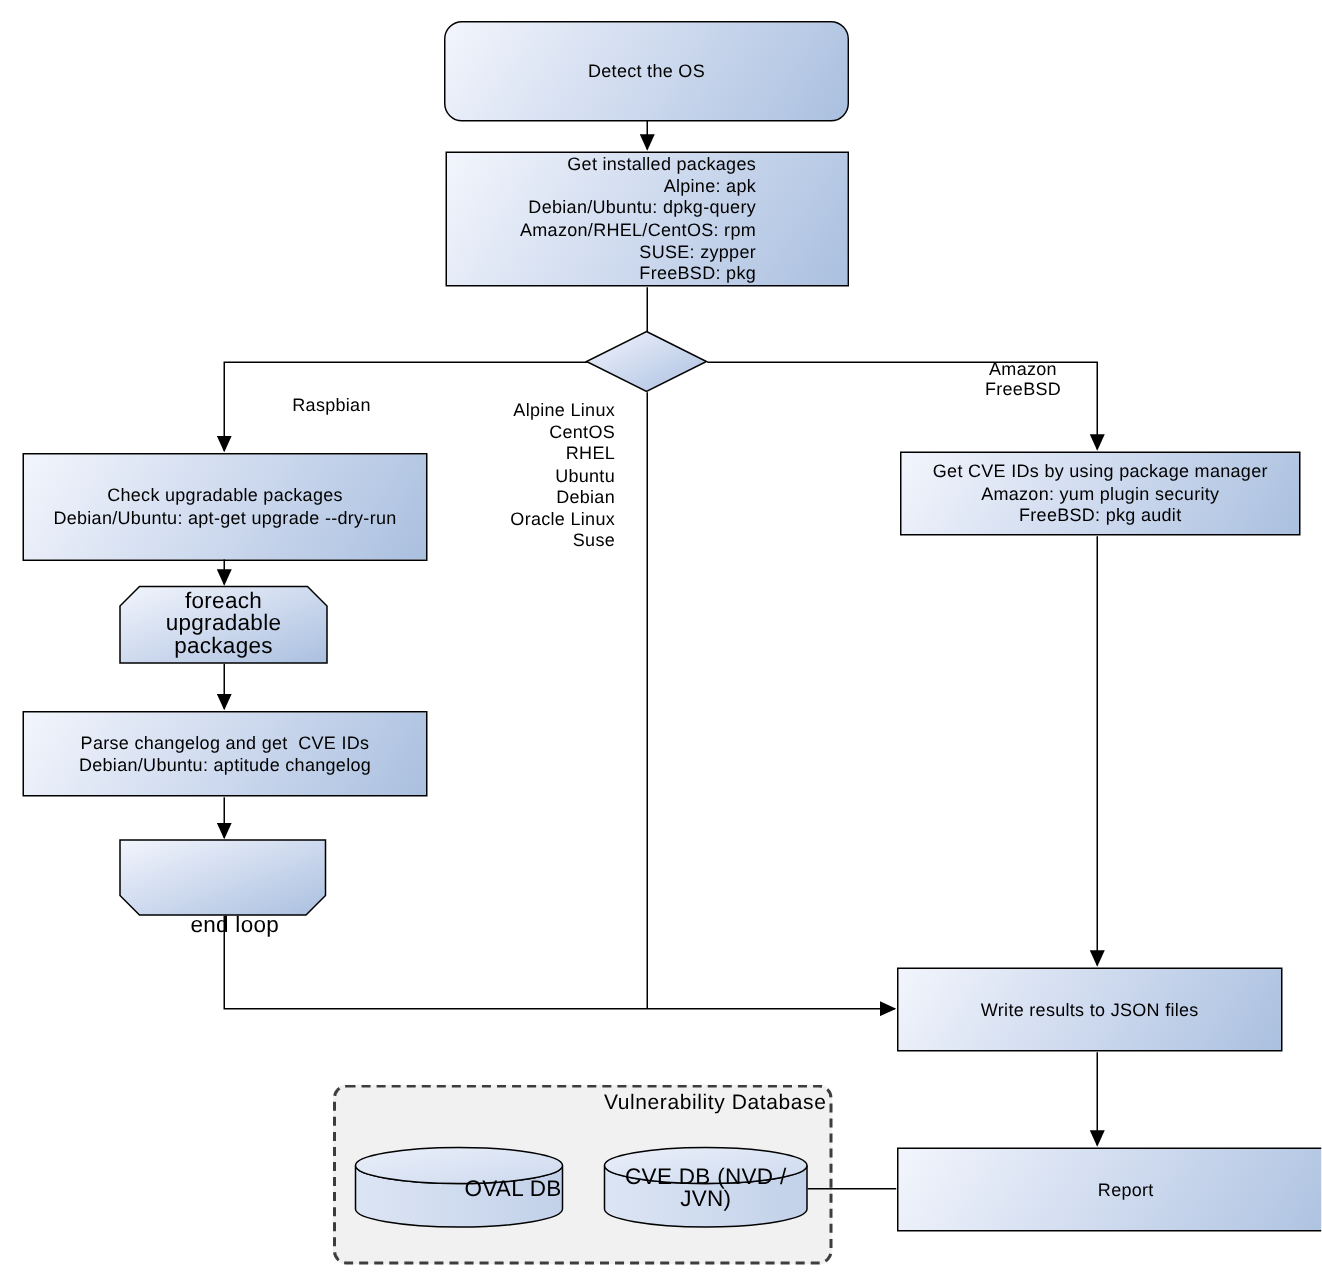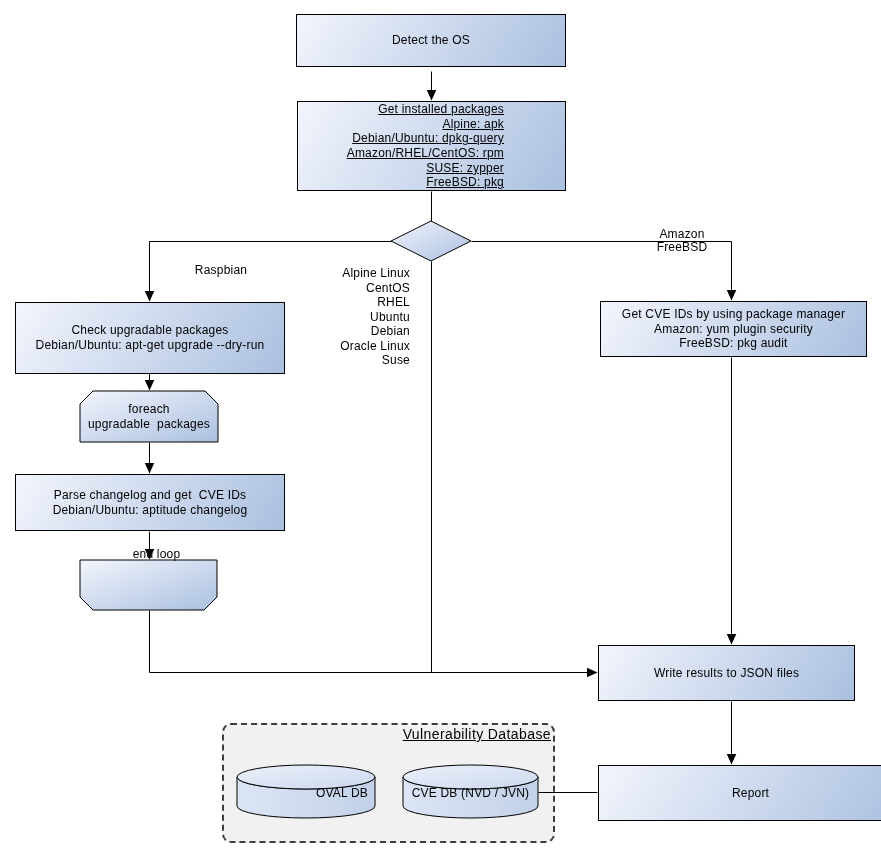--- a/index.html
+++ b/index.html
@@ -9,36 +9,36 @@
   }
   .edges-svg{position:absolute;left:0;top:0;z-index:2;pointer-events:none;}
   .box{
     position:absolute;z-index:3;box-sizing:border-box;
     background:linear-gradient(122deg,#f2f5fc 0%,#cdd9ee 52%,#aac0df 100%);
     border:1px solid #000;
     display:flex;align-items:center;justify-content:center;
     text-align:center;font-size:12px;line-height:14.7px;letter-spacing:0.2px;
     white-space:pre-wrap;
   }
-  .box.align-right{justify-content:flex-end;text-align:right;text-decoration:underline;}
+  .box.align-right{justify-content:flex-end;text-align:right;}
   .shape-label{
     position:absolute;z-index:3;display:flex;align-items:center;justify-content:center;
-    text-align:center;font-size:12px;line-height:14.7px;letter-spacing:0.2px;white-space:pre-wrap;
+    text-align:center;font-size:15px;line-height:14.7px;letter-spacing:0.2px;white-space:pre-wrap;
   }
   .edge-label{
     position:absolute;z-index:3;font-size:12px;letter-spacing:0.2px;white-space:pre-wrap;
   }
   .group{
     position:absolute;z-index:1;box-sizing:border-box;
     left:222px;top:723px;width:333px;height:120px;
     background:#f1f1f2;border:2px dashed #3d3d3d;border-radius:9px;
   }
   .group-title{
     position:absolute;z-index:3;left:222px;top:726px;width:329px;
-    text-align:right;font-size:14px;letter-spacing:0.4px;text-decoration:underline;
+    text-align:right;font-size:14px;letter-spacing:0.4px;
   }
 </style>
 </head>
 <body>
 
 <div class="canvas">
 
   <div class="group"></div>
 
   <svg class="edges-svg" width="881" height="857" viewBox="0 0 881 857">
@@ -86,21 +86,21 @@
       <path d="M237,777 L237,806 A69,12 0 0 0 375,806 L375,777 A69,12 0 0 1 237,777 Z" fill="url(#gCylBody)" stroke="#000" stroke-width="1"></path>
       <ellipse cx="306" cy="777" rx="69" ry="12" fill="url(#gCylTop)" stroke="#000" stroke-width="1"></ellipse>
     </g>
 
     <g>
       <path d="M403,777 L403,806 A67.5,12 0 0 0 538,806 L538,777 A67.5,12 0 0 1 403,777 Z" fill="url(#gCylBody)" stroke="#000" stroke-width="1"></path>
       <ellipse cx="470.5" cy="777" rx="67.5" ry="12" fill="url(#gCylTop)" stroke="#000" stroke-width="1"></ellipse>
     </g>
   </svg>
 
-  <div class="box" style="left:296px;top:14px;width:270px;height:53px;">Detect the OS</div>
+  <div class="box" style="left:296px;top:14px;width:270px;height:67px;border-radius:12px;">Detect the OS</div>
 
   <div class="box align-right" style="left:297px;top:101px;width:269px;height:90px;padding-right:61px;">Get installed packages
 Alpine: apk
 Debian/Ubuntu: dpkg-query
 Amazon/RHEL/CentOS: rpm
 SUSE: zypper
 FreeBSD: pkg</div>
 
   <div class="box" style="left:15px;top:302px;width:270px;height:72px;">Check upgradable packages
 Debian/Ubuntu: apt-get upgrade --dry-run</div>
@@ -112,34 +112,34 @@
 Amazon: yum plugin security
 FreeBSD: pkg audit</div>
 
   <div class="box" style="left:598px;top:645px;width:257px;height:56px;">Write results to JSON files</div>
 
   <div class="box" style="left:598px;top:765px;width:305px;height:56px;">Report</div>
 
   <div class="shape-label" style="left:80px;top:391px;width:138px;height:51px;">foreach
 upgradable  packages</div>
 
-  <div class="shape-label" style="left:80px;top:529px;width:153px;height:50px;">end loop</div>
+  <div class="shape-label" style="left:80px;top:592px;width:153px;height:50px;">end loop</div>
 
   <div class="shape-label" style="left:237px;top:778px;width:138px;height:30px;padding-left:36px;">OVAL DB</div>
 
   <div class="shape-label" style="left:403px;top:778px;width:135px;height:30px;">CVE DB (NVD / JVN)</div>
 
   <div class="edge-label" style="left:160px;top:263px;width:122px;text-align:center;">Raspbian</div>
 
   <div class="edge-label" style="left:290px;top:266px;width:120px;text-align:right;line-height:14.5px;">Alpine Linux
 CentOS
 RHEL
 Ubuntu
 Debian
 Oracle Linux
 Suse</div>
 
-  <div class="edge-label" style="left:638px;top:228px;width:88px;text-align:center;line-height:13px;">Amazon
+  <div class="edge-label" style="left:638px;top:240px;width:88px;text-align:center;line-height:13px;">Amazon
 FreeBSD</div>
 
   <div class="group-title">Vulnerability Database</div>
 
 </div>
 
 </body></html>

